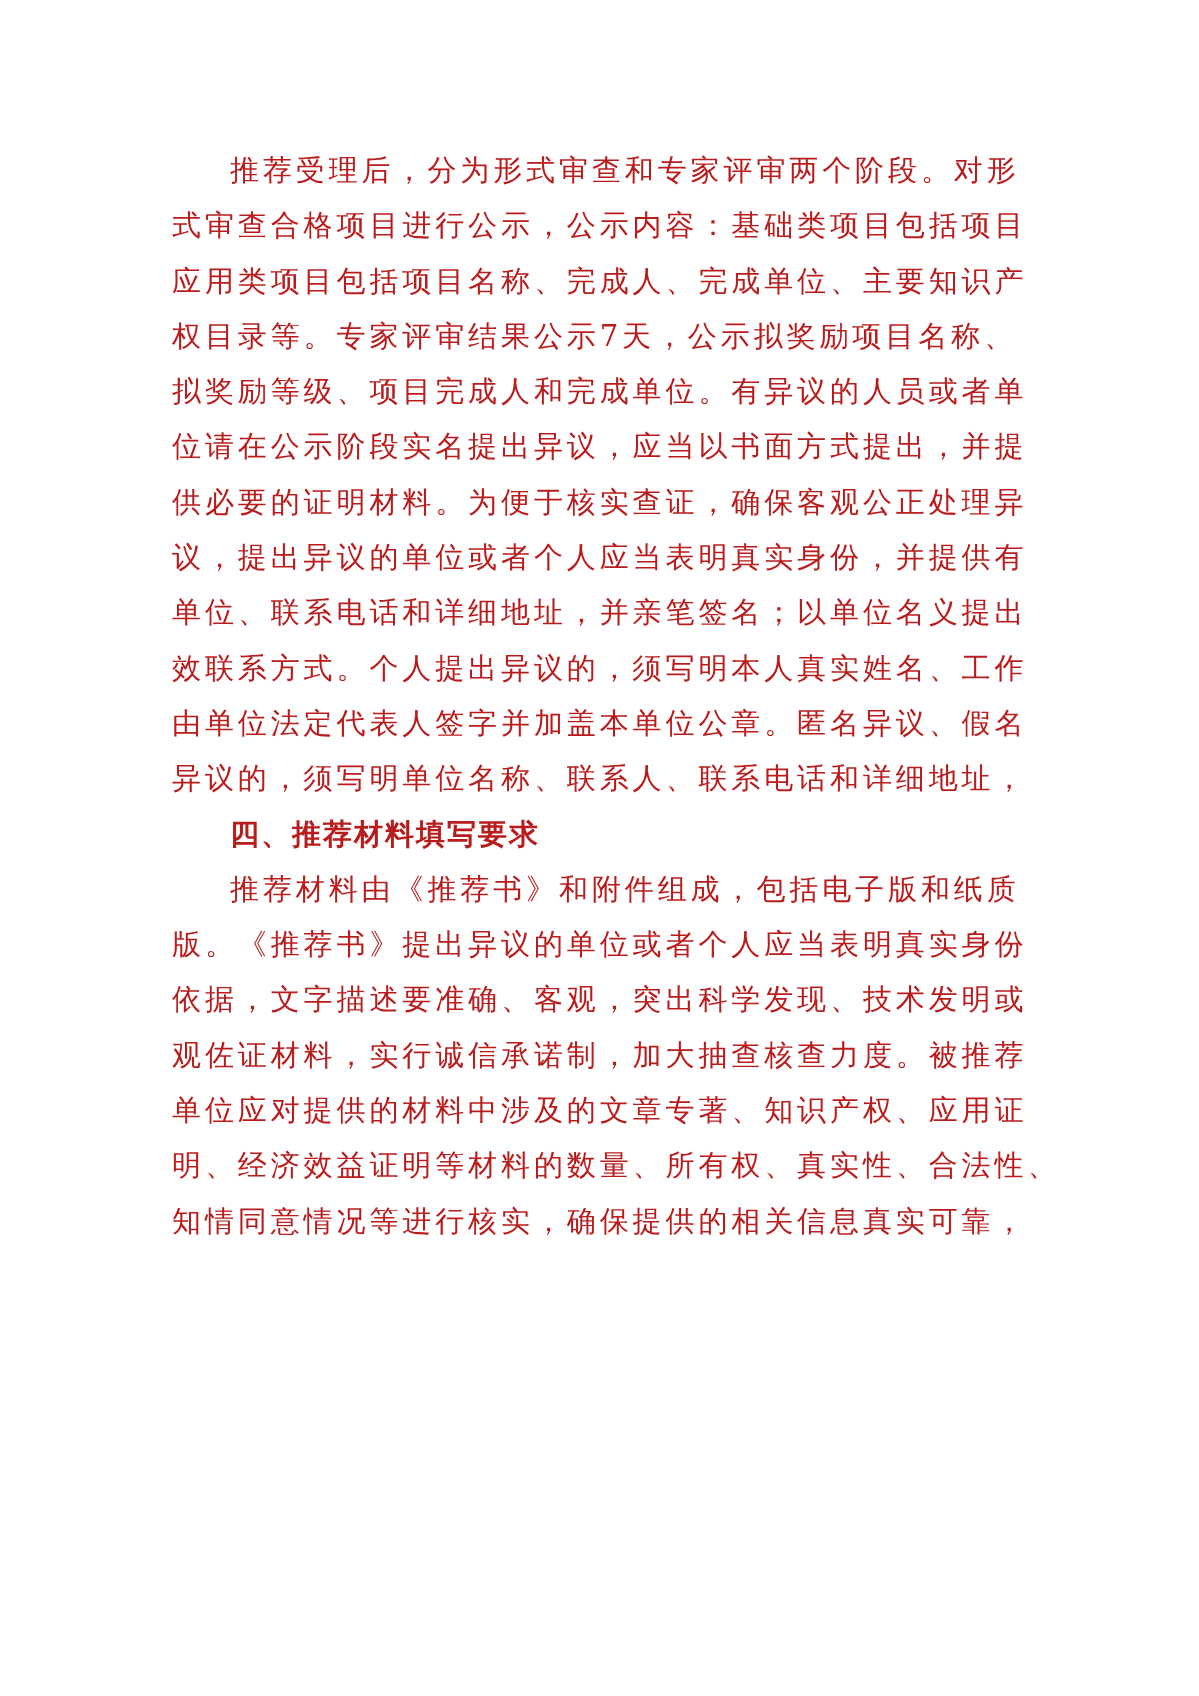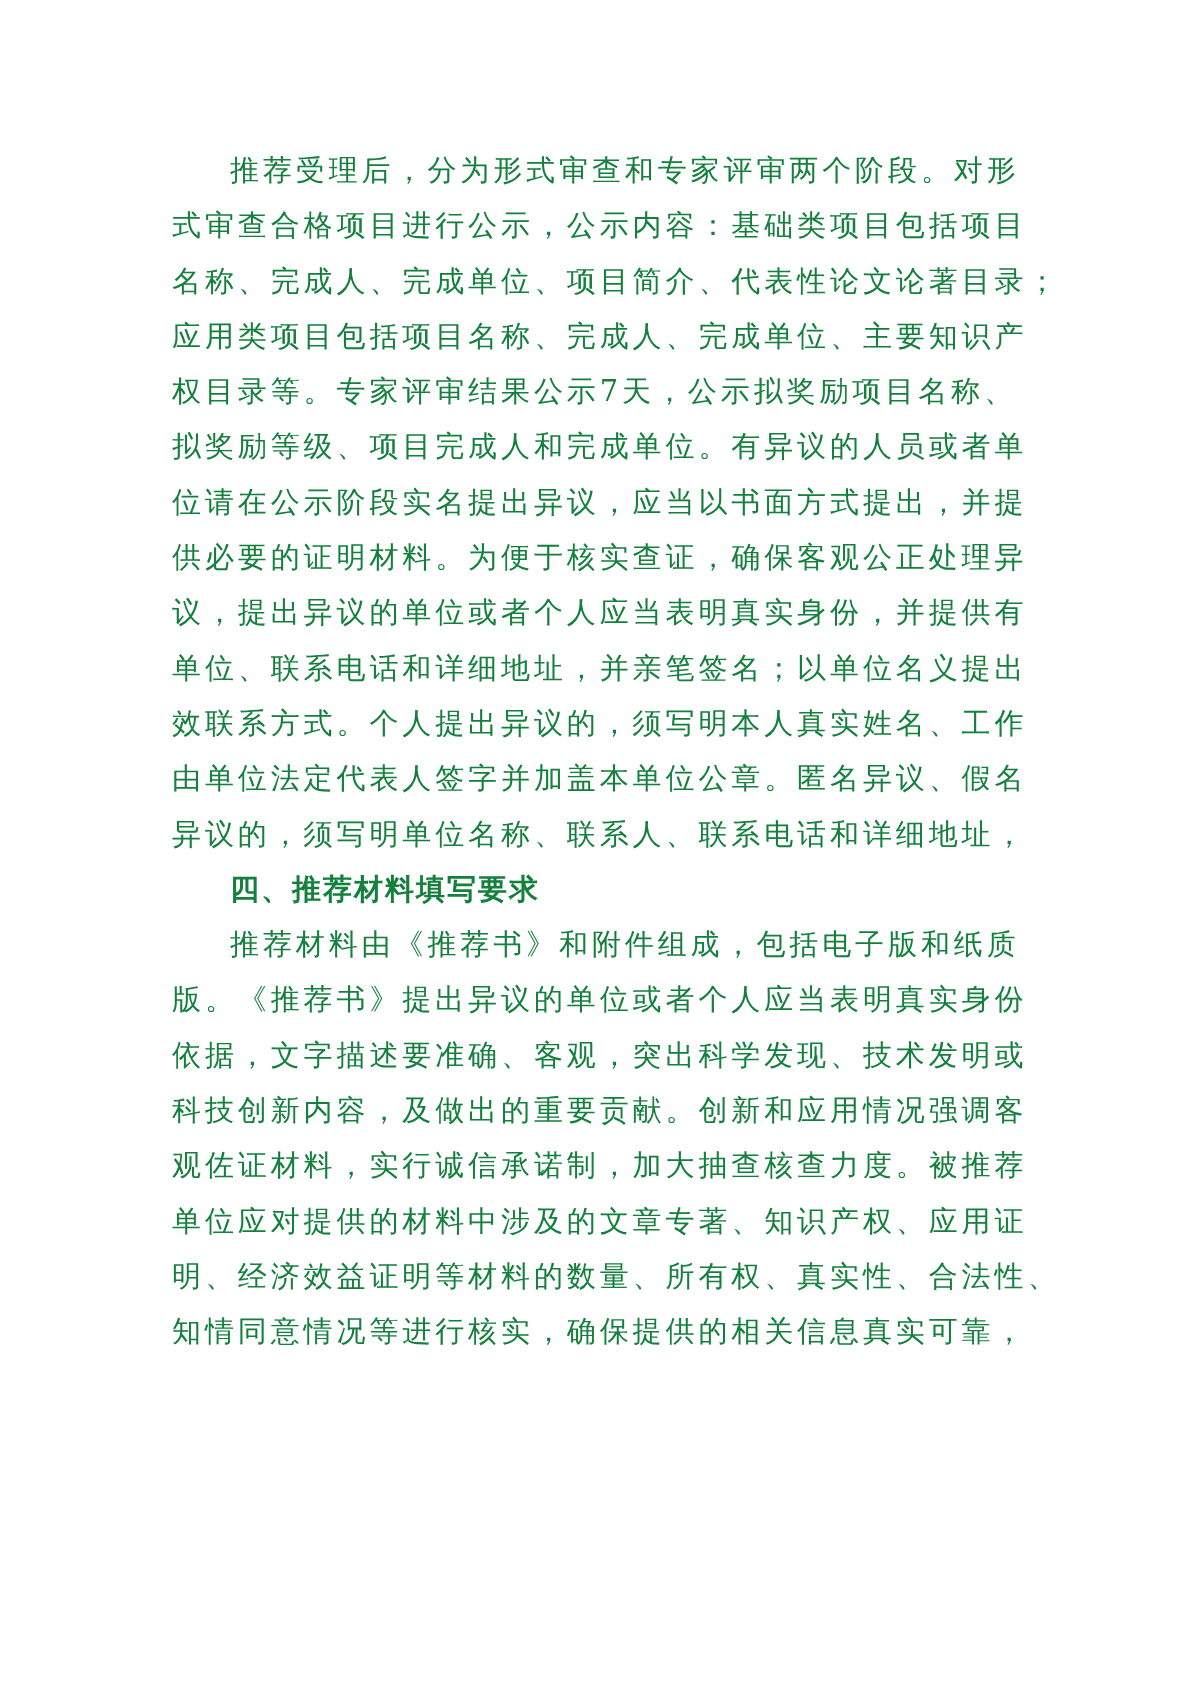--- a/index.html
+++ b/index.html
@@ -21,58 +21,56 @@
       width: 772px;
     }
     .line {
       display: block;
       height: 55.3px;
       line-height: 55.3px;
       font-family: "DejaVu Serif", "Liberation Serif", serif;
       font-size: 29px;
       letter-spacing: 3.9px;
       white-space: nowrap;
-      color: #15803d;
+      color: #b91c1c;
     }
     .line.indent {
       padding-left: 58px;
     }
     .line.heading {
       padding-left: 58px;
       font-family: Liberation Sans, sans-serif;
       font-weight: bold;
       letter-spacing: 2px;
     }
     .para { display: block; margin: 0; }
   </style>
 </head>
 <body>
 
 <div class="page">
   <div class="para">
     <span class="line indent">推荐受理后，分为形式审查和专家评审两个阶段。对形</span>
     <span class="line">式审查合格项目进行公示，公示内容：基础类项目包括项目</span>
-    <span class="line">名称、完成人、完成单位、项目简介、代表性论文论著目录；</span>
     <span class="line">应用类项目包括项目名称、完成人、完成单位、主要知识产</span>
     <span class="line">权目录等。专家评审结果公示7天，公示拟奖励项目名称、</span>
     <span class="line">拟奖励等级、项目完成人和完成单位。有异议的人员或者单</span>
     <span class="line">位请在公示阶段实名提出异议，应当以书面方式提出，并提</span>
     <span class="line">供必要的证明材料。为便于核实查证，确保客观公正处理异</span>
     <span class="line">议，提出异议的单位或者个人应当表明真实身份，并提供有</span>
     <span class="line">单位、联系电话和详细地址，并亲笔签名；以单位名义提出</span>
     <span class="line">效联系方式。个人提出异议的，须写明本人真实姓名、工作</span>
     <span class="line">由单位法定代表人签字并加盖本单位公章。匿名异议、假名</span>
     <span class="line">异议的，须写明单位名称、联系人、联系电话和详细地址，</span>
   </div>
 
   <span class="line heading">四、推荐材料填写要求</span>
 
   <div class="para">
     <span class="line indent">推荐材料由《推荐书》和附件组成，包括电子版和纸质</span>
     <span class="line">版。《推荐书》提出异议的单位或者个人应当表明真实身份</span>
     <span class="line">依据，文字描述要准确、客观，突出科学发现、技术发明或</span>
-    <span class="line">科技创新内容，及做出的重要贡献。创新和应用情况强调客</span>
     <span class="line">观佐证材料，实行诚信承诺制，加大抽查核查力度。被推荐</span>
     <span class="line">单位应对提供的材料中涉及的文章专著、知识产权、应用证</span>
     <span class="line">明、经济效益证明等材料的数量、所有权、真实性、合法性、</span>
     <span class="line">知情同意情况等进行核实，确保提供的相关信息真实可靠，</span>
   </div>
 </div>
 
 </body></html>

